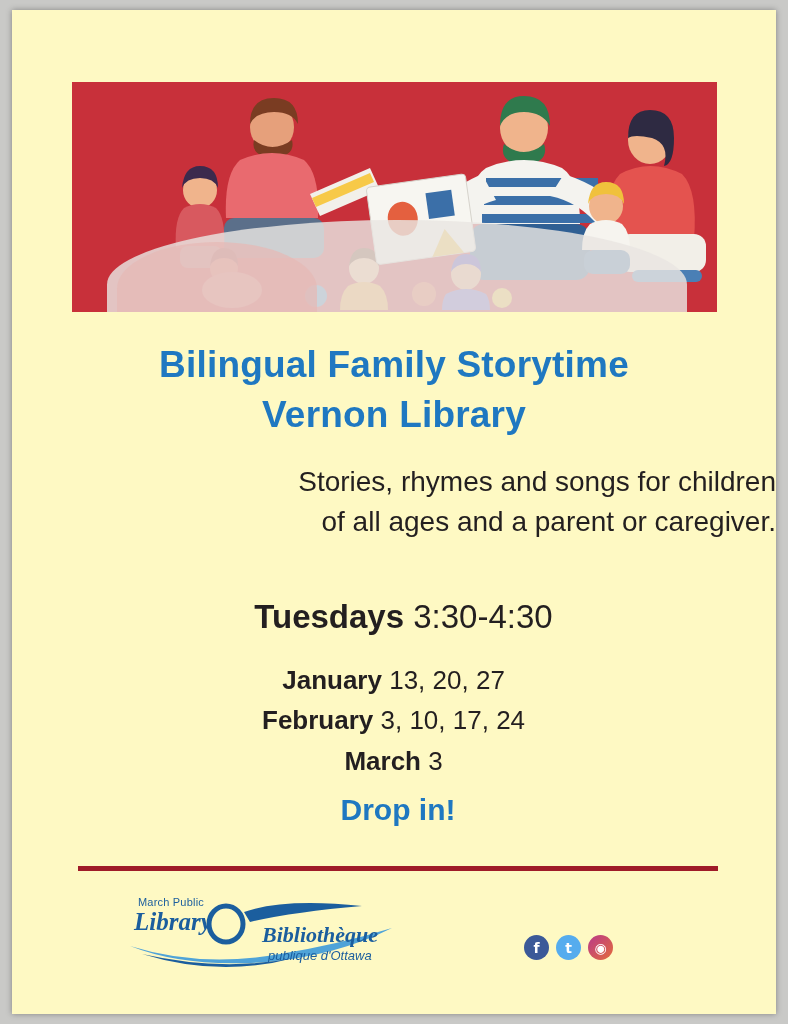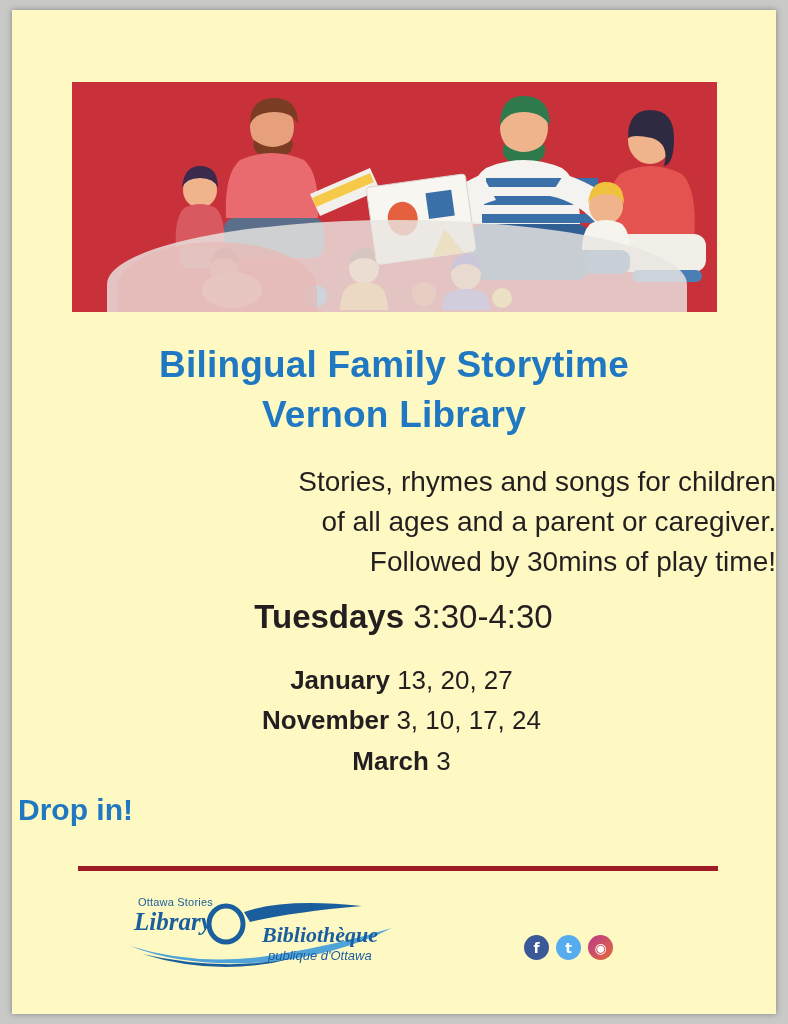--- a/index.html
+++ b/index.html
@@ -89,26 +89,27 @@
     left: 250px;
     top: 650px;
     color: #231f20;
     font-size: 26px;
     line-height: 1.55;
     text-align: center;
   }
   .dates b { font-weight: bold; }
   .dropin {
     position: absolute;
-    left: 6px; right: 0;
+    left: 0; right: 0;
     top: 783px;
-    text-align: left;
+    text-align: center;
     color: #1f78c1;
     font-size: 30px;
     font-weight: bold;
+    padding-left: 8px;
   }
   .rule {
     position: absolute;
     left: 66px;
     top: 856px;
     width: 640px;
     height: 5px;
     background: #9f1b28;
   }
   
@@ -275,55 +276,54 @@
   </div>
 
   <div class="title">
     <div>Bilingual Family Storytime</div>
     <div>Vernon Library</div>
   </div>
 
   <div class="body-copy">
     <div>Stories, rhymes and songs for children</div>
     <div>of all ages and a parent or caregiver.</div>
-    <div>Followed by 30mins of play time!</div>
   </div>
 
   <div class="when">
     <b>Tuesdays</b>
     <span>3:30-4:30</span>
   </div>
 
   <div class="dates">
     <div>
       <b>January</b>
       <span>13, 20, 27</span>
     </div>
     <div>
-      <b>November</b>
+      <b>February</b>
       <span>3, 10, 17, 24</span>
     </div>
     <div>
       <b>March</b>
       <span>3</span>
     </div>
   </div>
 
   <div class="dropin">Drop in!</div>
 
   <div class="rule"></div>
 
   <div class="logo">
     <svg width="280" height="80" viewBox="0 0 280 80">
       <ellipse cx="104" cy="34" rx="17" ry="18" fill="none" stroke="#1b5e9e" stroke-width="5"></ellipse>
       <path d="M122 22 q40 -14 118 -6 q-70 6 -112 16z" fill="#1b5e9e"></path>
       <path d="M8 56 q70 22 150 8 q60 -10 112 -26 q-56 28 -126 34 q-80 6 -136 -16z" fill="#4fa3d8"></path>
       <path d="M20 64 q80 18 152 4 q-74 20 -152 -4z" fill="#1b5e9e"></path>
     </svg>
-    <div class="opl-small">Ottawa Stories</div>
+    <div class="opl-small">March Public</div>
     <div class="opl-library">Library</div>
     <div class="opl-biblio">Bibliothèque</div>
     <div class="opl-pub">publique d'Ottawa</div>
   </div>
 
 
   <div class="socials">
     <div class="social fb">f</div>
     <div class="social tw">t</div>
     <div class="social ig">◉</div>

